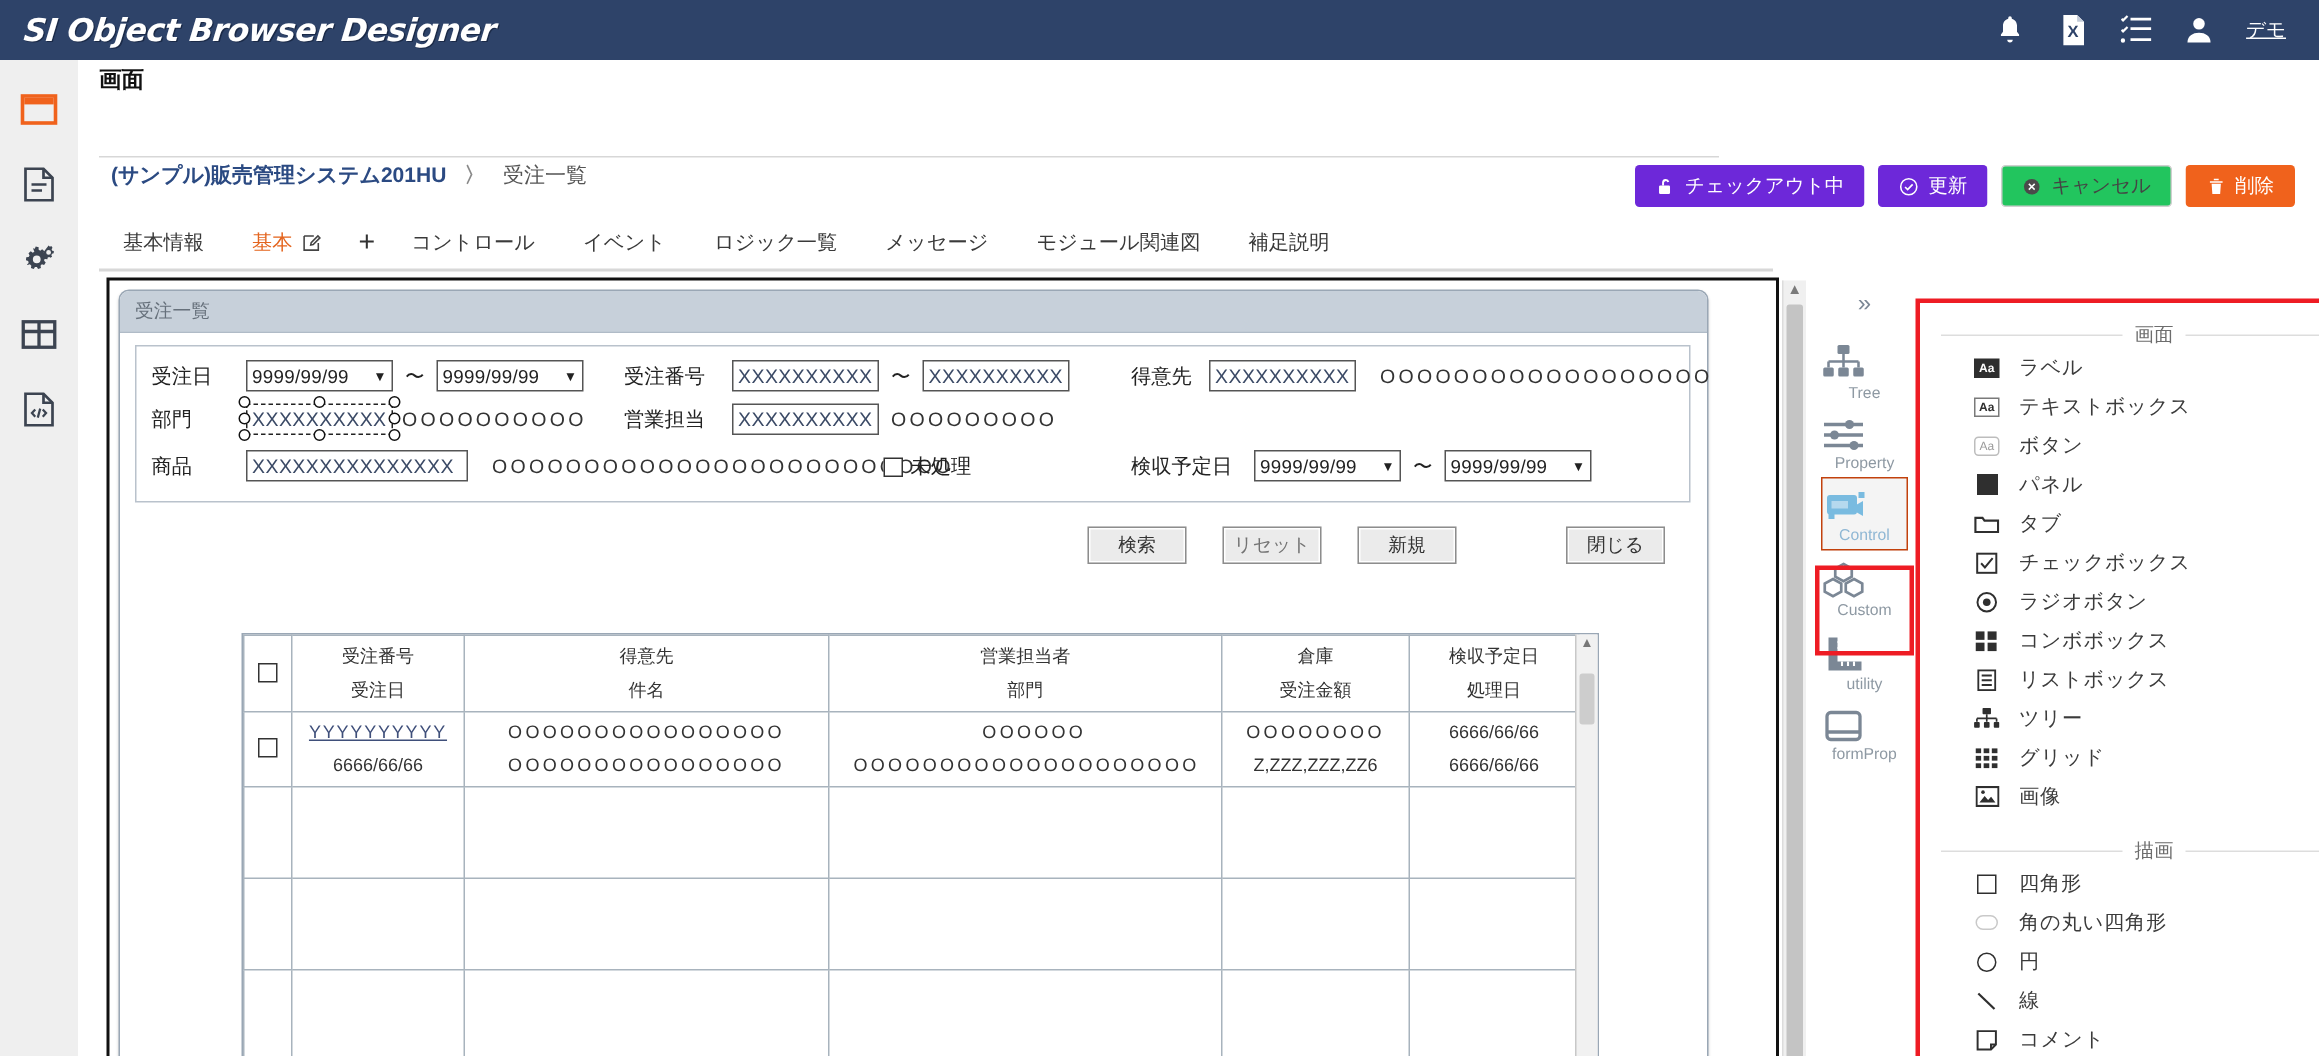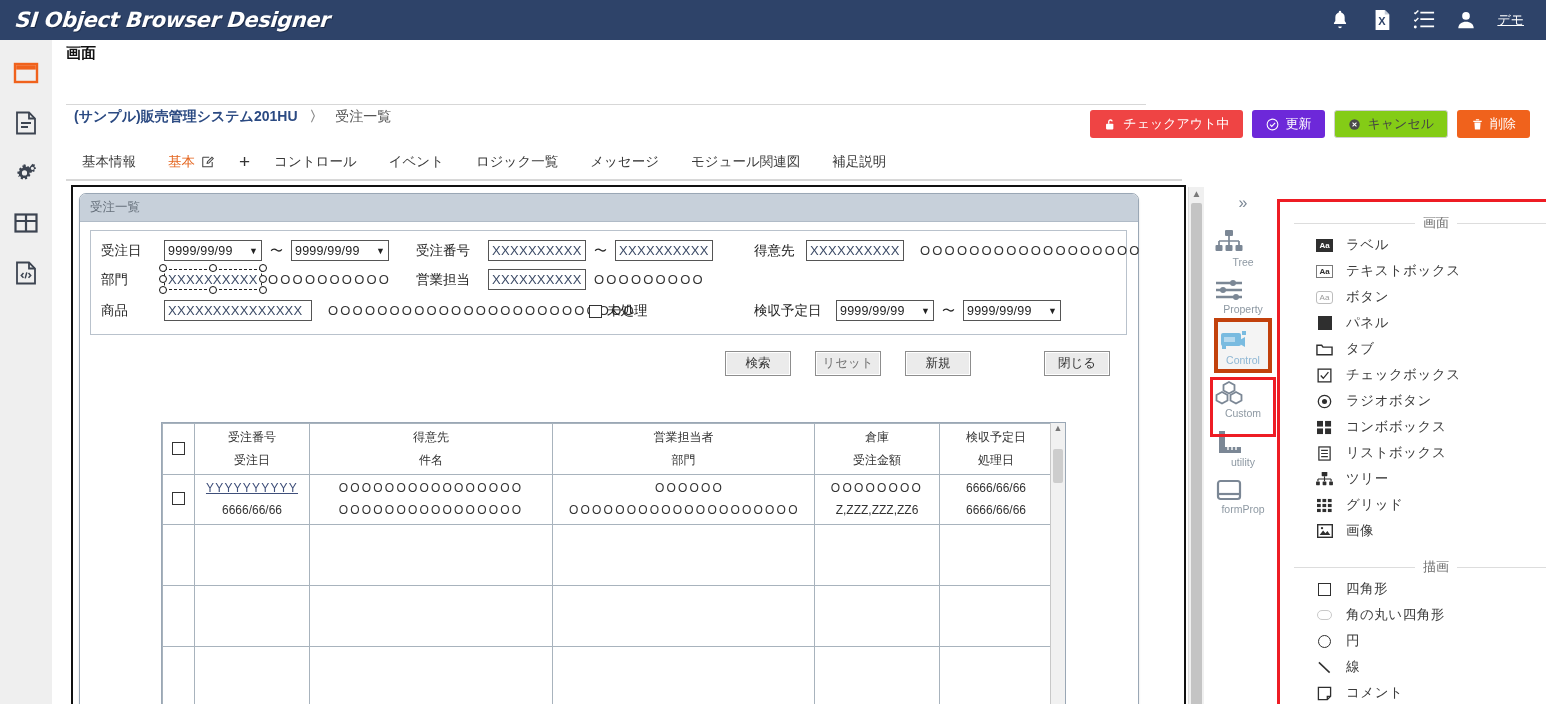--- a/index.html
+++ b/index.html
@@ -40,23 +40,23 @@
   #page-title { font-size:15px; font-weight:bold; color:#111; margin:4px 0 0 14px; }
   #bc-rule { position:absolute; left:14px; top:64px; width:1080px; height:1px; background:#d7d7d7; }
   #breadcrumb { position:absolute; left:22px; top:68px; font-size:14px; }
   #bc-main { color:#2b4a82; font-weight:bold; }
   #bc-sep { color:#8a8a8a; margin:0 8px; font-weight:bold; }
   #bc-cur { color:#555; }
 
   #actionbar { position:absolute; right:16px; top:70px; display:flex; gap:9px; align-items:center; }
   .btn { border-radius:3px; font-size:13px; padding:0 13px; height:28px; display:flex;
          align-items:center; gap:6px; border:1px solid transparent; white-space:nowrap; cursor:pointer; }
-  .btn-checkout { background:#ef4444; color:#fff; }
+  .btn-checkout { background:#6d28d9; color:#fff; }
   .btn-update { background:#6d28d9; color:#fff; }
-  .btn-cancel { background:#84cc16; color:#444; border:1px solid #cfcfcf; }
+  .btn-cancel { background:#22c55e; color:#444; border:1px solid #cfcfcf; }
   .btn-delete { background:#f0621c; color:#fff; }
   .bic { width:13px; height:13px; display:inline-block; }
 
   
   #tabs { position:absolute; left:14px; top:108px; display:flex; align-items:center; gap:0; }
   .tab { font-size:13.5px; color:#3a3a3a; padding:0 16px; height:28px; display:flex; align-items:center; cursor:pointer; }
   .tab.active { color:#e4651f; }
   .tab-edit { display:inline-block; margin-left:6px; }
   .tab-plus { color:#333; font-size:19px; padding:0 8px; display:flex; align-items:center; height:28px; cursor:pointer;}
   #tabs-rule { position:absolute; left:14px; top:139px; width:1116px; height:2px; background:#d8d8d8; }
@@ -119,21 +119,21 @@
   
   #cvscroll { position:absolute; left:1136px; top:147px; width:16px; height:557px;
               background:#f0f0f0; border-left:1px solid #dcdcdc; }
   #cvscroll .up { text-align:center; font-size:10px; color:#7a7a7a; line-height:14px; }
   #cvscroll .thumb { margin:2px 2px; height:520px; background:#c4c4c4; border-radius:2px; }
 
   
   #toolrail { position:absolute; left:1160px; top:148px; width:62px; height:556px; background:#fff; }
   .tr-item { width:58px; margin:0 auto; padding:7px 0 3px; text-align:center; cursor:pointer; }
   .tr-item .lbl { font-size:10.5px; color:#8e99a3; margin-top:1px; }
-  .tr-item.sel { background:#f4f4f4; border:4px solid #c2410c; }
+  .tr-item.sel { background:#f4f4f4; border:1px solid #c2410c; }
   .tr-item.sel .lbl { color:#8fb7d4; }
   #tr-chev { text-align:center; color:#7b8795; font-size:16px; padding:6px 0 10px; cursor:pointer; }
   #sel-marker { position:absolute; left:1158px; top:337px; width:66px; height:60px;
                 border:3px solid #ee1c24; pointer-events:none; }
 
   
   #rpanel { position:absolute; left:1225px; top:159px; width:318px; height:545px;
             border:3px solid #ee1c24; background:#fff; }
   .sect-head { display:flex; align-items:center; gap:8px; padding:0 14px; margin-top:12px; }
   .sect-head .ln { flex:1; height:1px; background:#ddd; }

